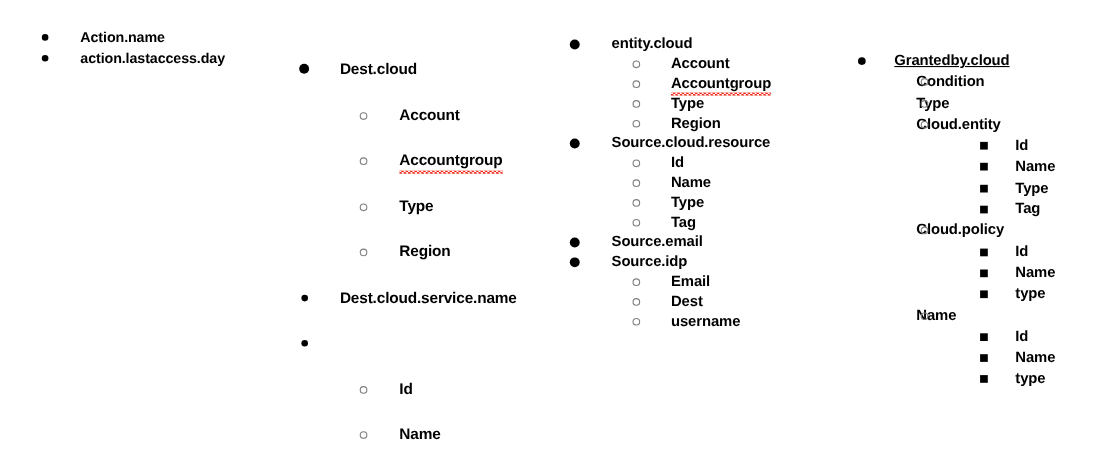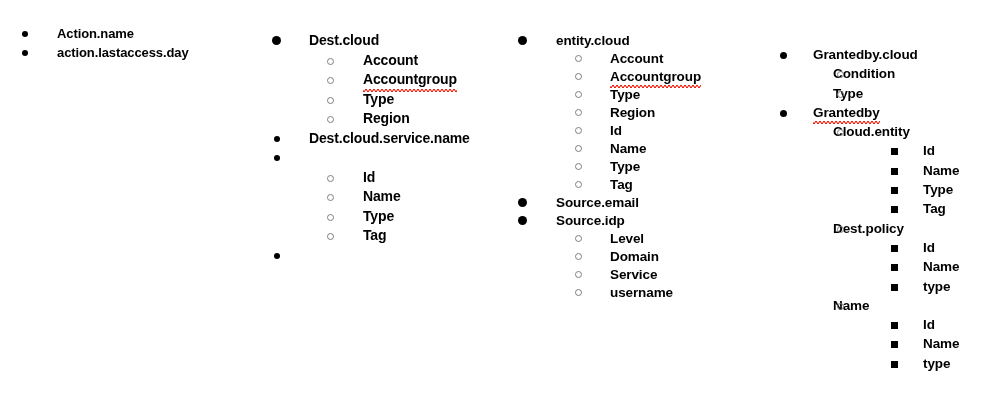--- a/index.html
+++ b/index.html
@@ -66,36 +66,36 @@
     bottom: -2px;
     height: 3px;
     background-image:
       radial-gradient(circle at 1px 2.6px, #ee2211 1.1px, transparent 1.4px),
       radial-gradient(circle at 3px 0.4px, #ee2211 1.1px, transparent 1.4px);
     background-size: 4px 3px;
     background-repeat: repeat-x;
   }
 
   
-  #col1 { left: 0px; }
+  #col1 { left: 16px; }
   #col1 .row { height: 19px; }
   #col1 .label {
     font-size: 13px;
     line-height: 19px;
     letter-spacing: -0.1px;
   }
   #col1 .lvl1 .bullet {
     width: 6px; height: 6px;
     left: 22px; top: 7px;
   }
   #col1 .lvl1 .label { margin-left: 57px; }
 
   
   #col2 { left: 262px; }
-  #col2 .row { height: 19.5px; }
+  #col2 .row { height: 19.5px; margin-top: 22px; }
   #col2 .label {
     font-size: 14px;
     line-height: 19.5px;
     letter-spacing: -0.15px;
   }
   #col2 .lvl1 .bullet {
     width: 9px; height: 9px;
     left: 10px; top: 5px;
   }
   #col2 .lvl1 .label { margin-left: 47px; }
@@ -137,21 +137,21 @@
   #col4 .row { height: 19.3px; }
   #col4 .label {
     font-size: 13.5px;
     line-height: 19.3px;
     letter-spacing: -0.1px;
   }
   #col4 .lvl1 .bullet {
     width: 7px; height: 7px;
     left: 12px; top: 7px;
   }
-  #col4 .lvl1 .label { margin-left: 45px; }
+  #col4 .lvl1 .label { margin-left: 45px; text-decoration: underline; }
 
   #col4 .lvl2 .bullet {
     width: 7px; height: 7px;
     left: 69px; top: 7px;
   }
   #col4 .lvl2 .label { margin-left: 65px; }
 
   #col4 .lvl3 .bullet {
     width: 7px; height: 7px;
     left: 123px; top: 7px;
@@ -178,42 +178,41 @@
     <div class="row lvl2"><span class="bullet b-circle"></span><span class="label">Type</span></div>
     <div class="row lvl2"><span class="bullet b-circle"></span><span class="label">Tag</span></div>
     <div class="row lvl1 lvl1b"><span class="bullet b-disc"></span><span class="label"></span></div>
   </div>
 <div class="column" id="col3" style="top:31px;">
     <div class="row lvl1"><span class="bullet b-disc"></span><span class="label">entity.cloud</span></div>
     <div class="row lvl2"><span class="bullet b-circle"></span><span class="label">Account</span></div>
     <div class="row lvl2"><span class="bullet b-circle"></span><span class="label misspelled">Accountgroup</span></div>
     <div class="row lvl2"><span class="bullet b-circle"></span><span class="label">Type</span></div>
     <div class="row lvl2"><span class="bullet b-circle"></span><span class="label">Region</span></div>
+    <div class="row lvl1"><span class="bullet b-disc"></span><span class="label">Source.cloud.resource</span></div>
     <div class="row lvl2"><span class="bullet b-circle"></span><span class="label">Id</span></div>
     <div class="row lvl2"><span class="bullet b-circle"></span><span class="label">Name</span></div>
     <div class="row lvl2"><span class="bullet b-circle"></span><span class="label">Type</span></div>
     <div class="row lvl2"><span class="bullet b-circle"></span><span class="label">Tag</span></div>
     <div class="row lvl1"><span class="bullet b-disc"></span><span class="label">Source.email</span></div>
     <div class="row lvl1"><span class="bullet b-disc"></span><span class="label">Source.idp</span></div>
-    <div class="row lvl2"><span class="bullet b-circle"></span><span class="label">Level</span></div>
-    <div class="row lvl2"><span class="bullet b-circle"></span><span class="label">Domain</span></div>
-    <div class="row lvl2"><span class="bullet b-circle"></span><span class="label">Service</span></div>
+    <div class="row lvl2"><span class="bullet b-circle"></span><span class="label">Email</span></div>
+    <div class="row lvl2"><span class="bullet b-circle"></span><span class="label">Dest</span></div>
     <div class="row lvl2"><span class="bullet b-circle"></span><span class="label">username</span></div>
   </div>
 <div class="column" id="col4" style="top:45px;">
     <div class="row lvl1"><span class="bullet b-disc"></span><span class="label">Grantedby.cloud</span></div>
     <div class="row lvl2"><span class="bullet b-circle"></span><span class="label">Condition</span></div>
     <div class="row lvl2"><span class="bullet b-circle"></span><span class="label">Type</span></div>
-    <div class="row lvl1"><span class="bullet b-disc"></span><span class="label misspelled">Grantedby</span></div>
     <div class="row lvl2"><span class="bullet b-circle"></span><span class="label">Cloud.entity</span></div>
     <div class="row lvl3"><span class="bullet b-square"></span><span class="label">Id</span></div>
     <div class="row lvl3"><span class="bullet b-square"></span><span class="label">Name</span></div>
     <div class="row lvl3"><span class="bullet b-square"></span><span class="label">Type</span></div>
     <div class="row lvl3"><span class="bullet b-square"></span><span class="label">Tag</span></div>
-    <div class="row lvl2"><span class="bullet b-circle"></span><span class="label">Dest.policy</span></div>
+    <div class="row lvl2"><span class="bullet b-circle"></span><span class="label">Cloud.policy</span></div>
     <div class="row lvl3"><span class="bullet b-square"></span><span class="label">Id</span></div>
     <div class="row lvl3"><span class="bullet b-square"></span><span class="label">Name</span></div>
     <div class="row lvl3"><span class="bullet b-square"></span><span class="label">type</span></div>
     <div class="row lvl2"><span class="bullet b-circle"></span><span class="label">Name</span></div>
     <div class="row lvl3"><span class="bullet b-square"></span><span class="label">Id</span></div>
     <div class="row lvl3"><span class="bullet b-square"></span><span class="label">Name</span></div>
     <div class="row lvl3"><span class="bullet b-square"></span><span class="label">type</span></div>
   </div>
 
 </body></html>

